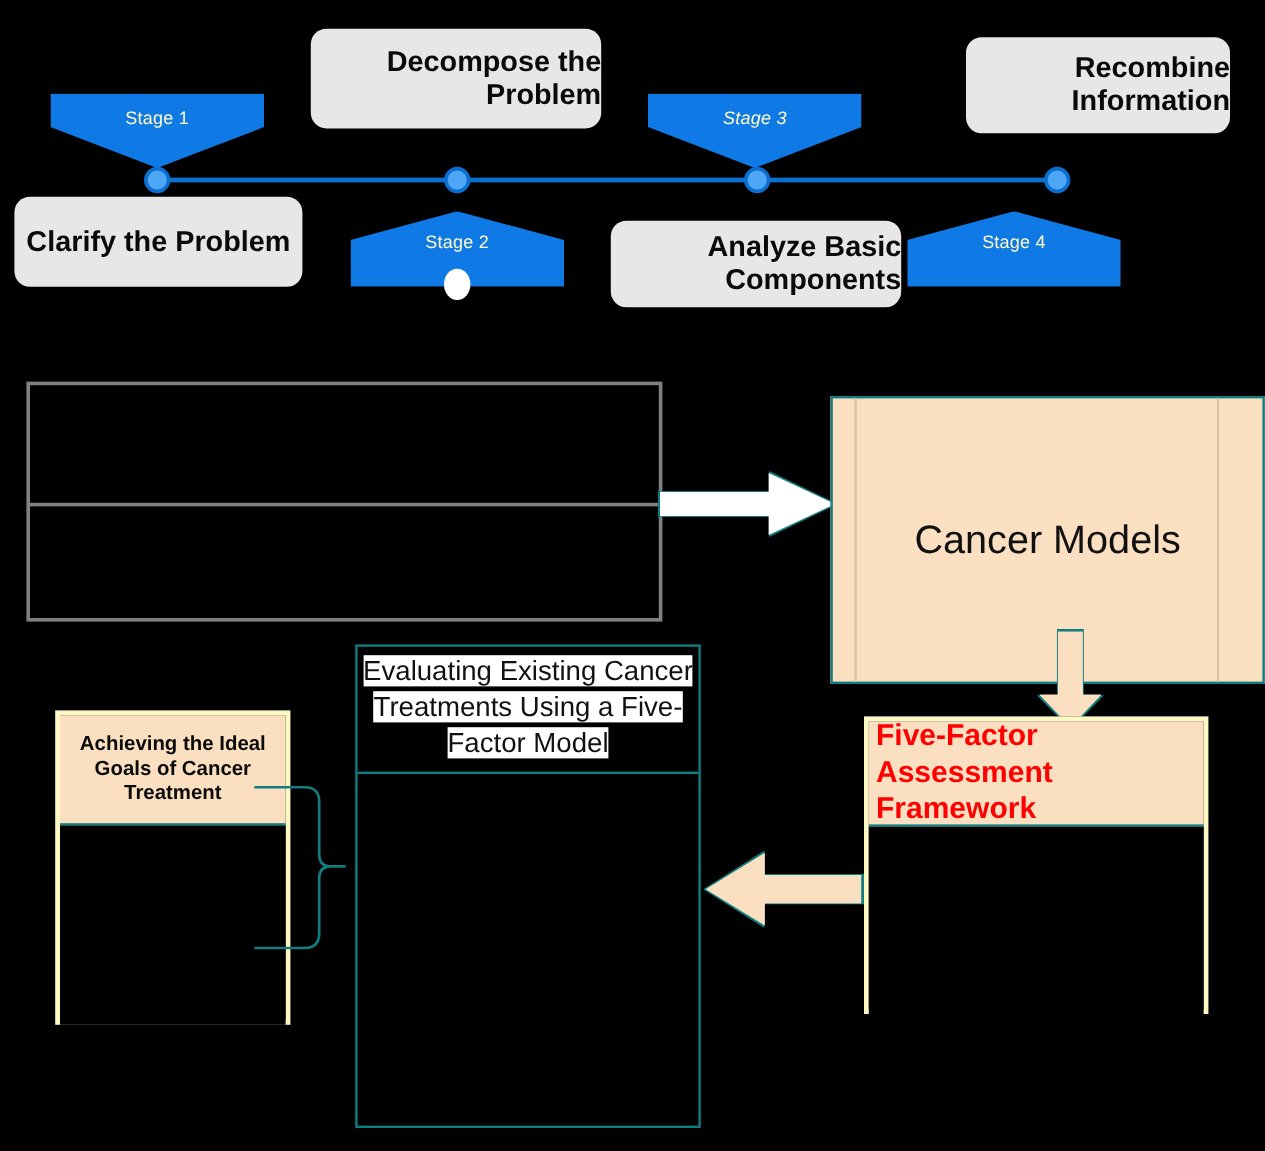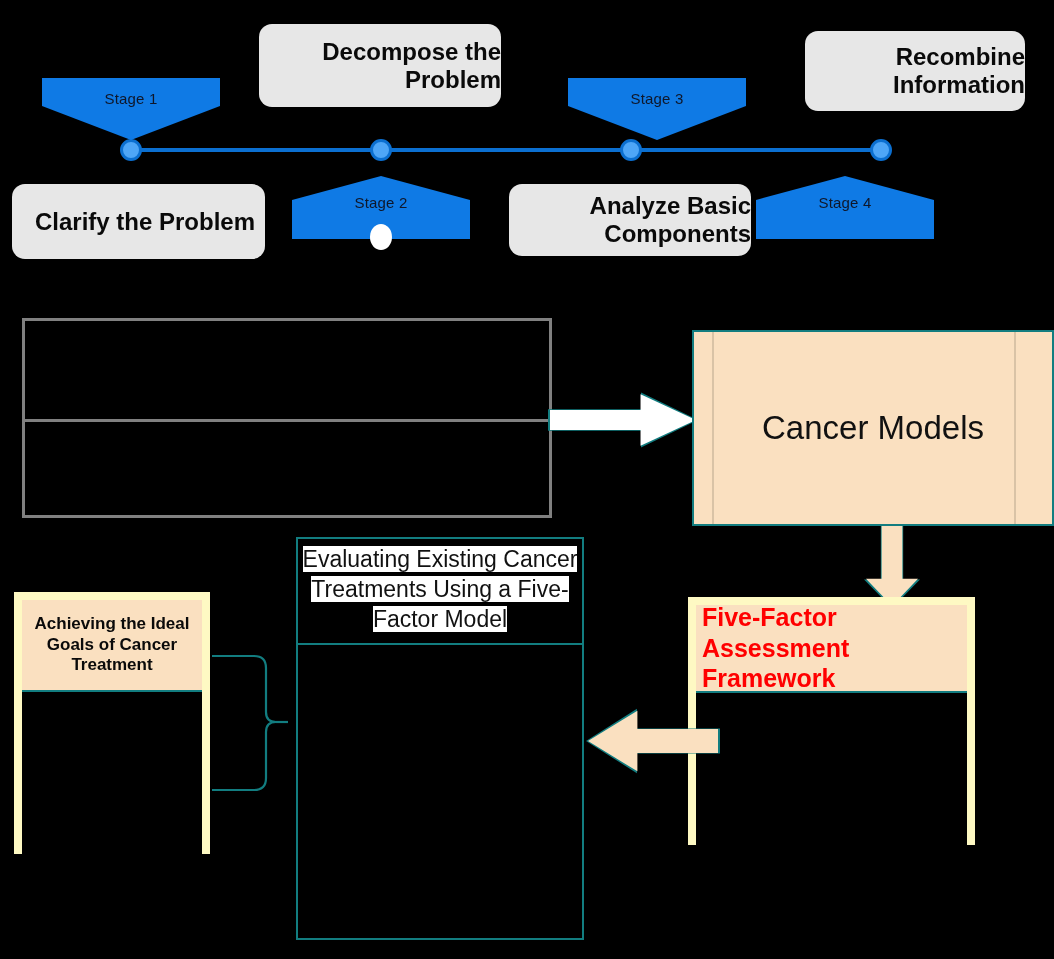--- a/index.html
+++ b/index.html
@@ -14,21 +14,21 @@
     position:absolute;left:130px;top:148px;width:752px;height:4px;
     background:#0b6fd0;
   }
   .node{
     position:absolute;width:22px;height:22px;border-radius:50%;
     background:#4ea6f7;border:3px solid #0b6fd0;box-sizing:border-box;
   }
   .chev{
     position:absolute;background:#0f7ae5;
     display:flex;align-items:flex-start;justify-content:center;
-    color:#0f172a;font-size:15px;letter-spacing:.2px;
+    color:#fef9c3;font-size:15px;letter-spacing:.2px;
   }
   .chev-down{
     clip-path:polygon(0 0,100% 0,100% 45%,50% 100%,0 45%);
     padding-top:12px;
   }
   .chev-up{
     clip-path:polygon(50% 0,100% 38%,100% 100%,0 100%,0 38%);
     align-items:flex-end;padding-bottom:28px;
   }
   .pill{
@@ -42,31 +42,31 @@
     border-radius:50%;background:#fff;
   }
 
   
   .tbl{
     position:absolute;border:3px solid #808080;box-sizing:border-box;
     background:#000;
   }
   .tbl .divider{position:absolute;left:0;right:0;height:3px;background:#808080;}
 
-  .card{position:absolute;box-sizing:border-box;border:8px solid #fef9c3;background:#0f172a;}
+  .card{position:absolute;box-sizing:border-box;border:4px solid #fef9c3;background:#0f172a;margin-left:32px;}
   .card .hd{
     box-sizing:border-box;background:#fae0c0;border-bottom:2px solid #127d80;
     display:flex;align-items:center;justify-content:center;text-align:center;
     color:#0a0a0a;font-weight:bold;line-height:1.22;
   }
   .card .body{background:#000;}
 
   
   #cancer-models{
-    position:absolute;left:692px;top:330px;width:362px;height:196px;
+    position:absolute;left:692px;top:330px;width:362px;height:240px;
     box-sizing:border-box;border:2px solid #127d80;background:#fae0c0;
   }
   #cancer-models .vline{position:absolute;top:0;bottom:0;width:2px;background:#d9c3a6;}
   #cancer-models .cm-label{
     position:absolute;inset:0;display:flex;align-items:center;justify-content:center;
     font-size:33px;color:#111;font-weight:400;
   }
 
   
   #eval-box{position:absolute;left:296px;top:537px;width:288px;height:403px;
@@ -119,33 +119,33 @@
 <div id="timeline-line"></div>
 
 <div class="node" style="left:120px;top:139px;"></div>
 <div class="node" style="left:370px;top:139px;"></div>
 <div class="node" style="left:620px;top:139px;"></div>
 <div class="node" style="left:870px;top:139px;"></div>
 
 <div class="chev chev-down" style="left:42px;top:78px;width:178px;height:50px;">
   <span>Stage 1</span>
 </div>
-<div class="pill" style="left:12px;top:184px;width:240px;height:75px;padding-left:13px;">
+<div class="pill" style="left:12px;top:164px;width:240px;height:75px;">
   <span>Clarify the Problem</span>
 </div>
 
 <div class="pill" style="left:259px;top:24px;width:242px;height:83px;">
   <span>Decompose the Problem</span>
 </div>
 <div class="chev chev-up" style="left:292px;top:176px;width:178px;height:35px;">
   <span>Stage 2</span>
 </div>
 <div id="white-dot"></div>
 
-<div class="chev chev-down" style="left:568px;top:78px;width:178px;height:50px;">
+<div class="chev chev-down" style="left:540px;top:78px;width:178px;height:50px;font-style:italic;">
   <span>Stage 3</span>
 </div>
 <div class="pill" style="left:509px;top:184px;width:242px;height:72px;">
   <span>Analyze Basic Components</span>
 </div>
 
 <div class="pill" style="left:760px;top:31px;width:220px;height:80px;margin-left:45px;">
   <span>Recombine Information</span>
 </div>
 <div class="chev chev-up" style="left:756px;top:176px;width:178px;height:35px;">

